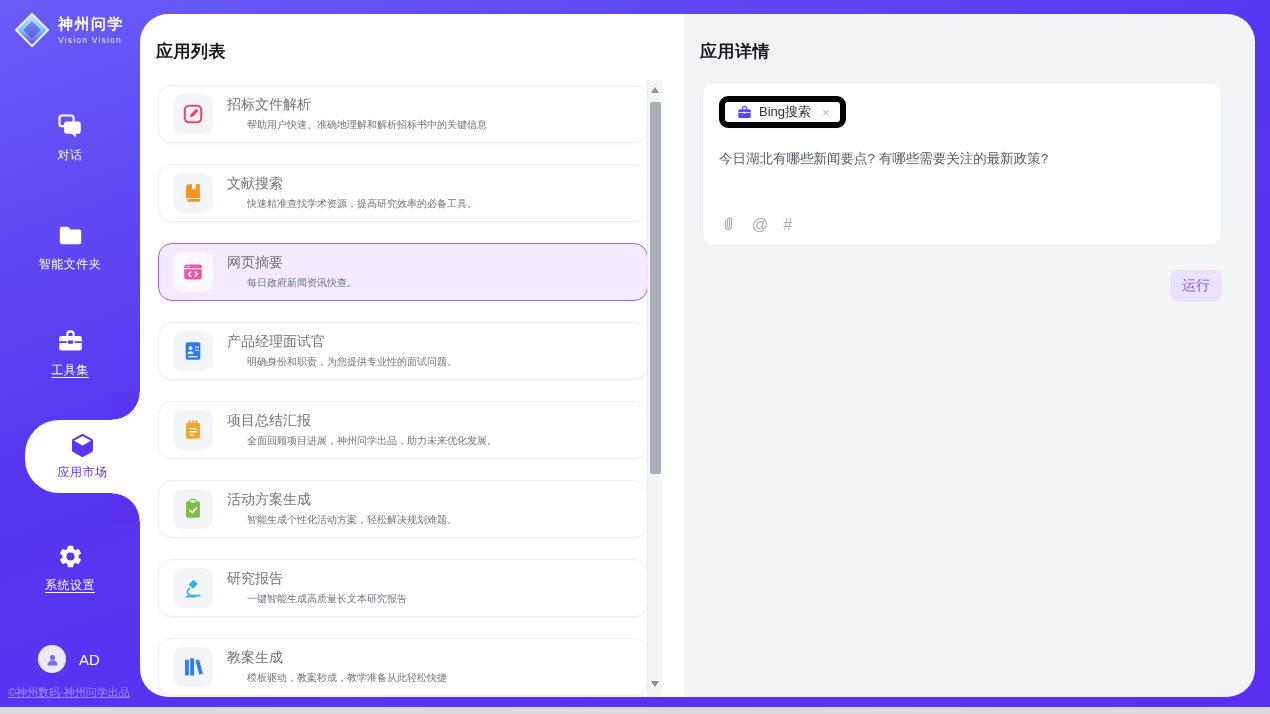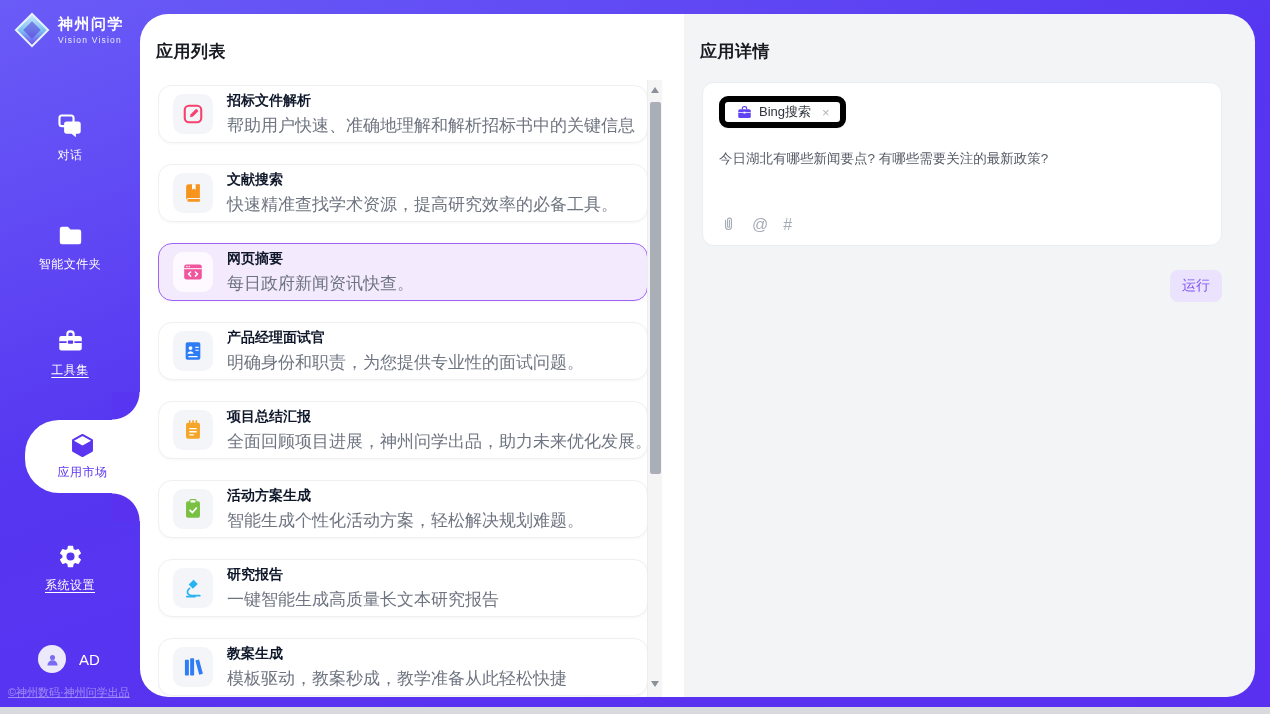--- a/index.html
+++ b/index.html
@@ -54,22 +54,22 @@
   .list-viewport { position:absolute; left:18px; top:71px; width:490px; height:612px; overflow:hidden; }
   .app-card { height:58px; margin-bottom:21px; border-radius:14px;
     border:1px solid #f0f0f3; background:#fff; box-shadow:0 1px 3px rgba(15,20,40,.04);
     display:flex; align-items:center; padding:0 14px; gap:14px; cursor:pointer; }
   .app-card.selected { background:#f4eafe; border:1.5px solid #9d63f6; }
   .tile { width:40px; height:40px; border-radius:10px; background:#f4f5f8;
     display:flex; align-items:center; justify-content:center; flex:none; }
   .app-card.selected .tile { background:#fdf9ff; }
   .tile svg { width:22px; height:22px; }
   .card-text { display:flex; flex-direction:column; min-width:0; }
-  .card-title { font-size:14px; font-weight:bold; color:#0f172a; }
-  .card-desc { font-size:17px; color:#6e7480; margin-top:4px; white-space:nowrap; }
+  .card-title { font-size:14px; font-weight:normal; color:#737373; }
+  .card-desc { font-size:10px; color:#6e7480; margin-top:4px; white-space:nowrap;margin-left:20px; }
 
   
   .scrollbar { position:absolute; left:507px; top:66px; width:15px; height:617px;
     background:#f5f5f6; border-left:1px solid #ededef; }
   .sb-up, .sb-down { position:absolute; left:3px; width:0; height:0;
     border-left:4.5px solid transparent; border-right:4.5px solid transparent; }
   .sb-up { top:7px; border-bottom:6px solid #8b919a; }
   .sb-down { bottom:10px; border-top:6px solid #8b919a; }
   .sb-thumb { position:absolute; left:2px; top:22px; width:11px; height:372px;
     background:#aaafb7; border-radius:2px; }

